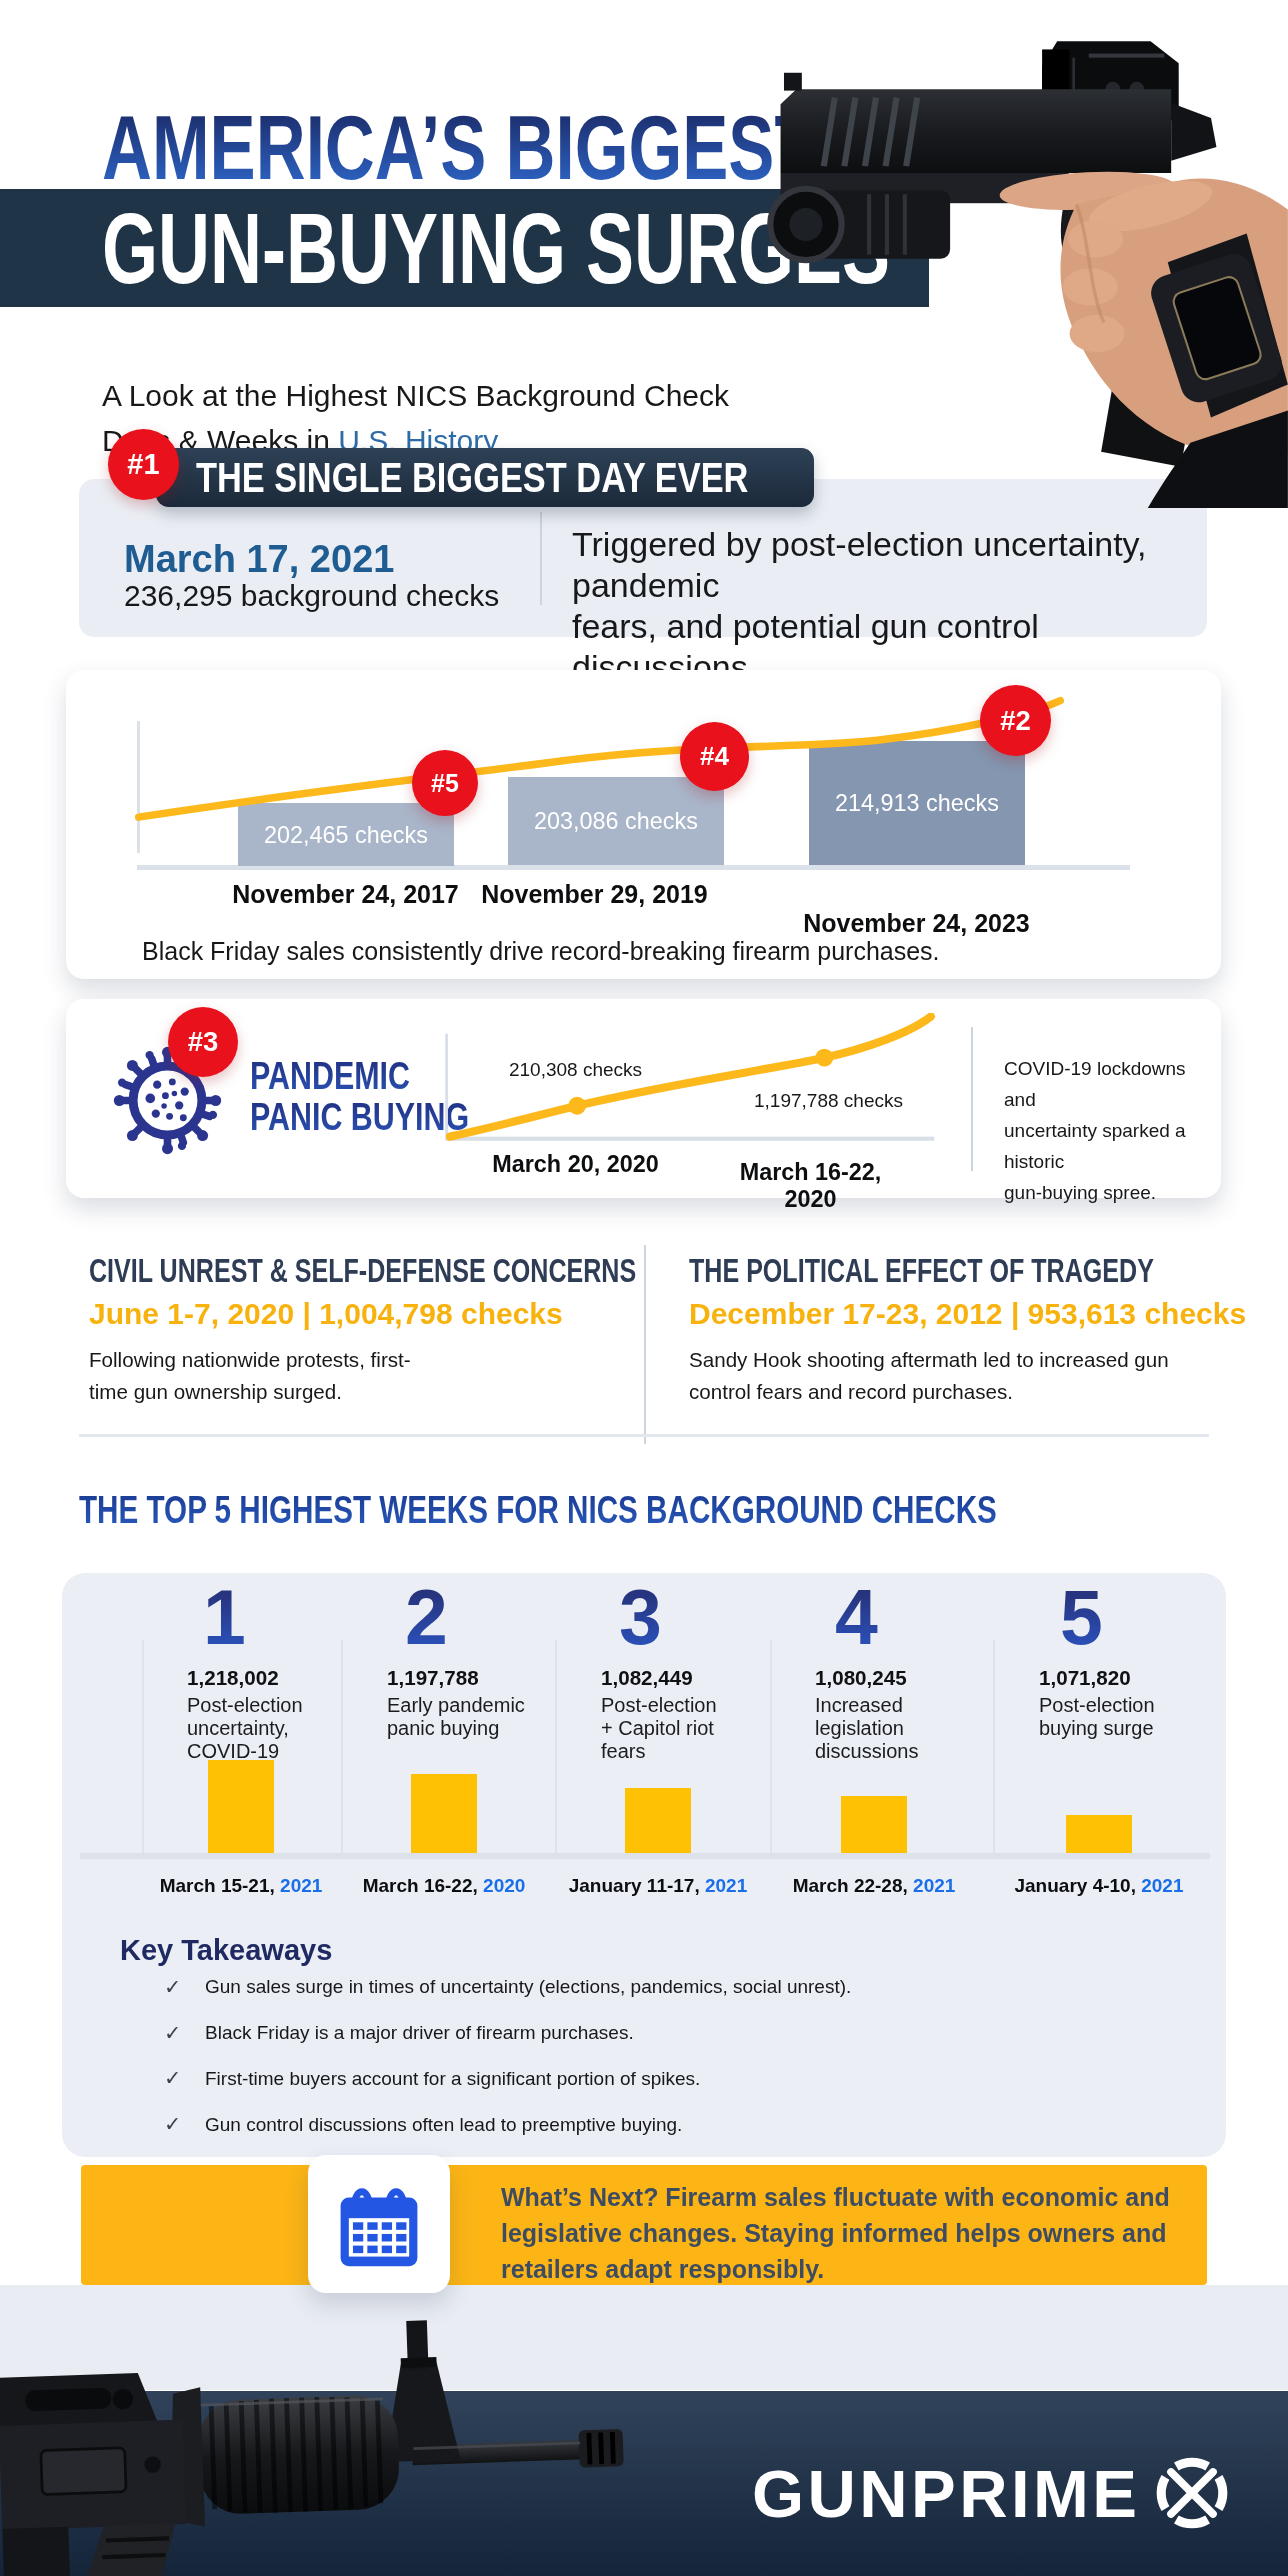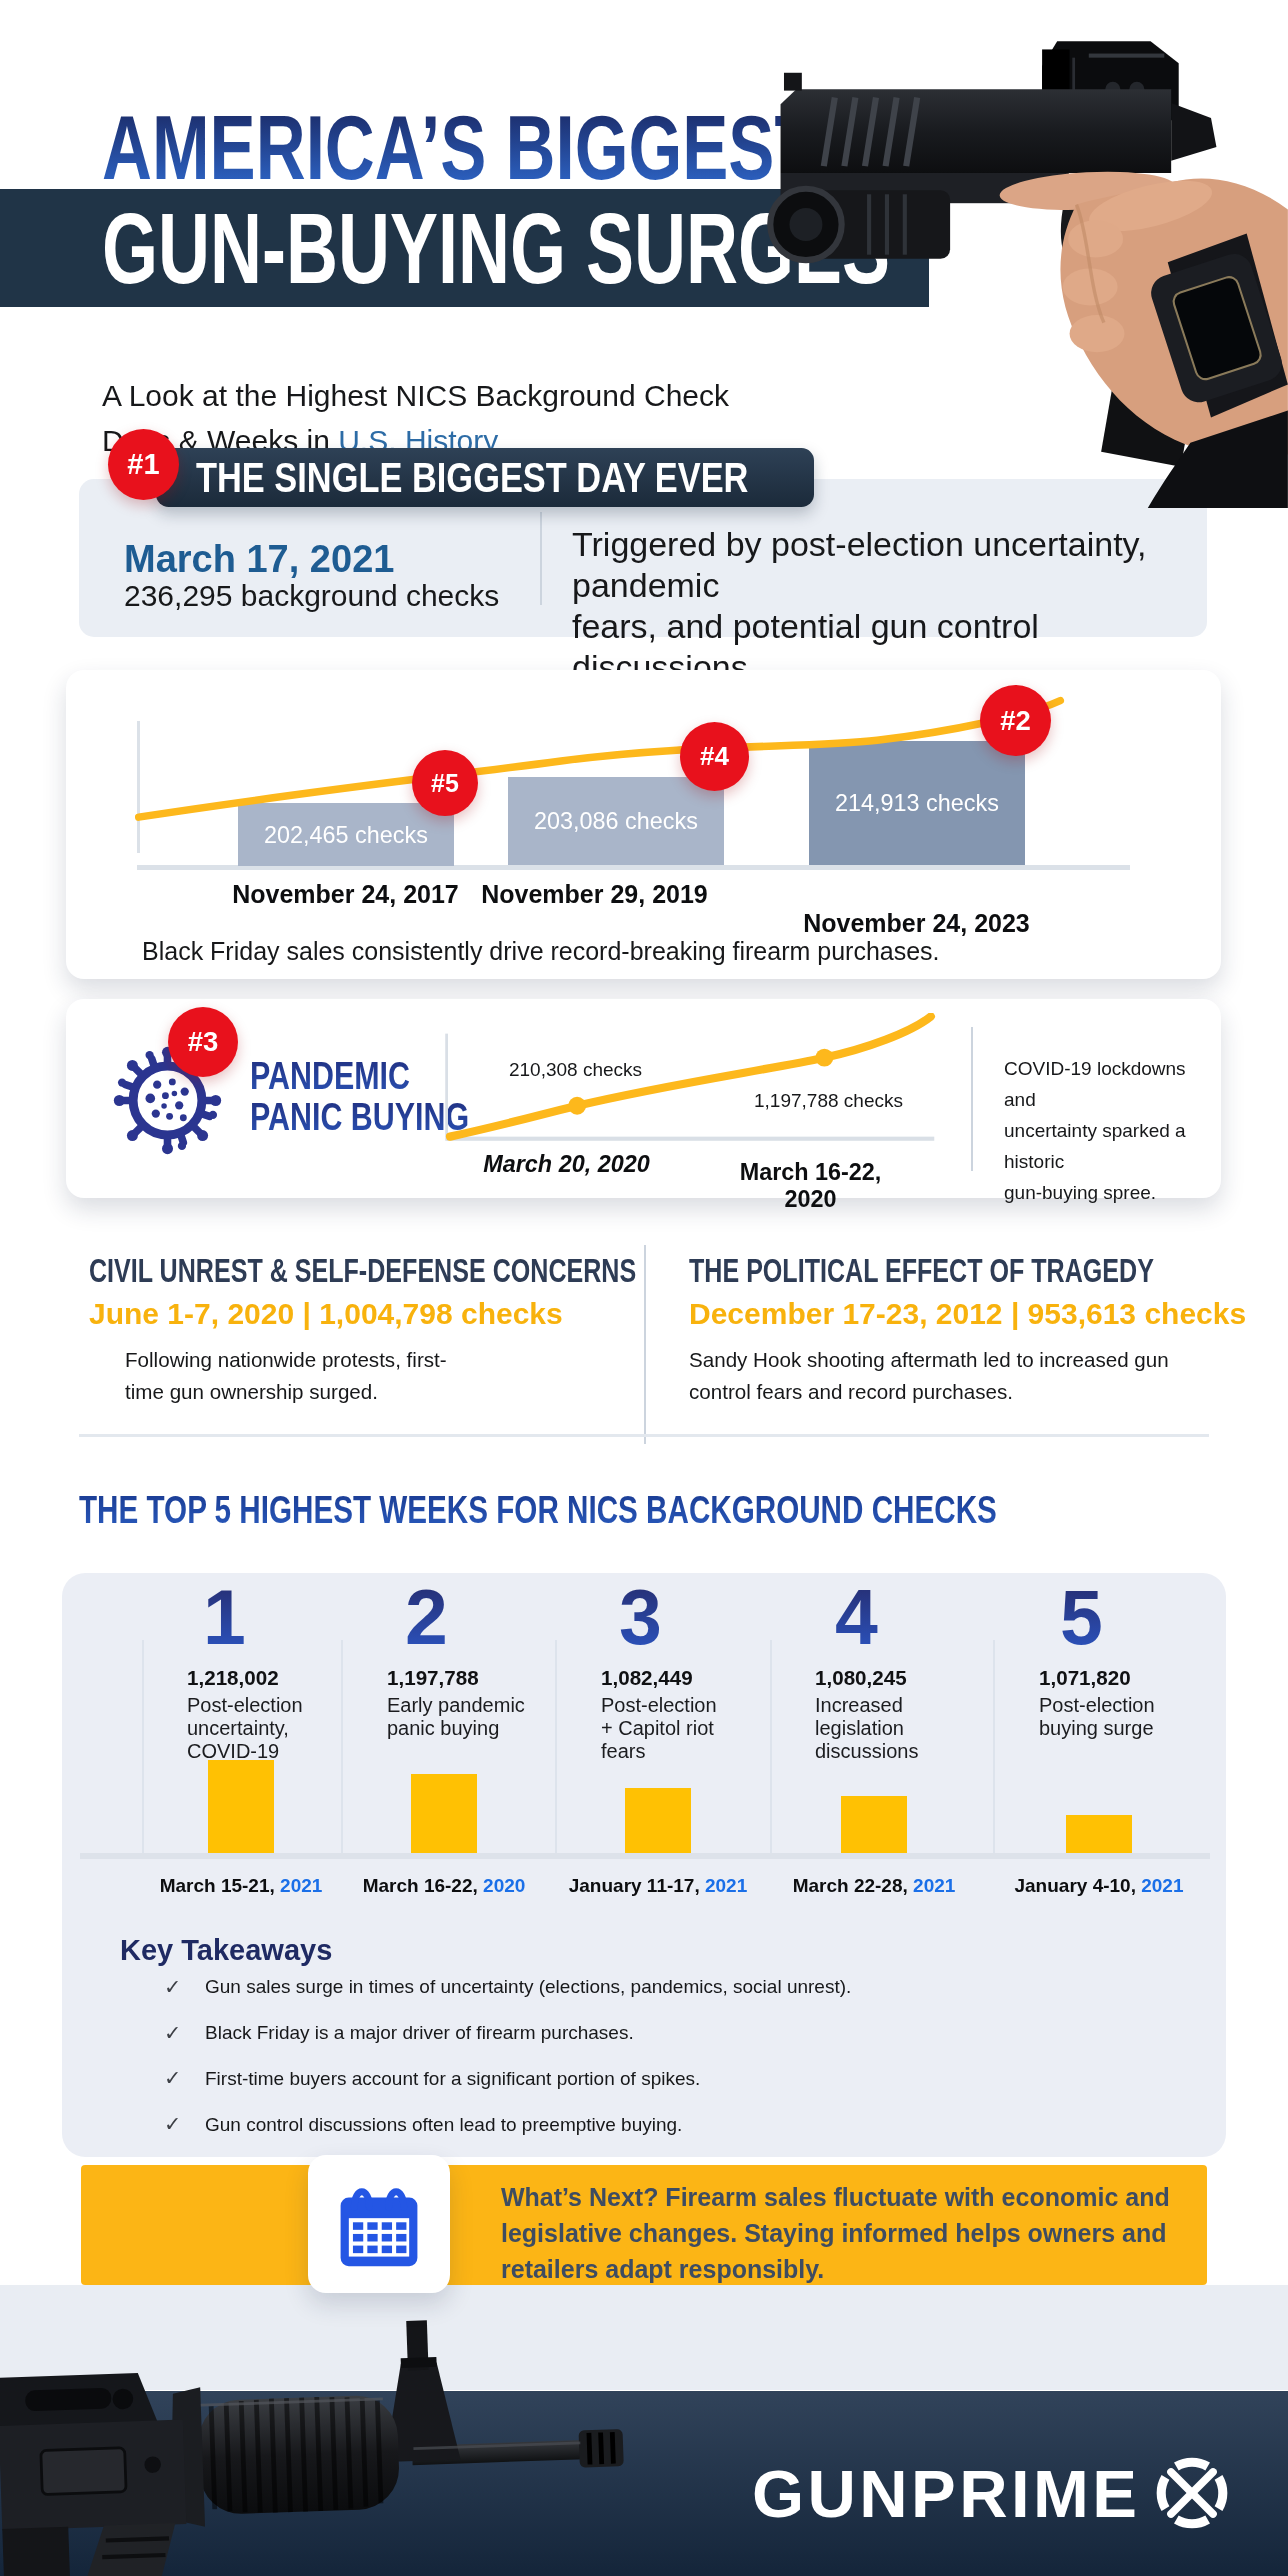--- a/index.html
+++ b/index.html
@@ -221,34 +221,34 @@
 
     <svg class="abs" style="left:371px;top:13.7px;" width="522" height="158" viewBox="0 0 760 230">
       <line x1="14" y1="30" x2="14" y2="186" stroke="#d9dfe6" stroke-width="4"></line>
       <rect x="14" y="180" width="710" height="6" fill="#d9dfe6"></rect>
       <path d="M19,180 C110,160 150,148 204,135 C340,103 480,83 564,65 C625,52 690,28 719,5" fill="none" stroke="#fdb81c" stroke-width="12" stroke-linecap="round"></path>
       <circle cx="204" cy="135" r="13" fill="#fdb81c"></circle>
       <circle cx="564" cy="65" r="13" fill="#fdb81c"></circle>
     </svg>
     <div class="pan-label" style="left:427px;top:60px;">210,308 checks</div>
     <div class="pan-label" style="left:680px;top:91px;">1,197,788 checks</div>
-    <div class="pan-date" style="left:411px;top:152px;font-style:italic;">March 20, 2020</div>
+    <div class="pan-date" style="left:420px;top:152px;">March 20, 2020</div>
     <div class="pan-date" style="left:655px;top:160px;">March 16-22, 2020</div>
 
     <div class="vline" style="left:905px;top:27.5px;height:144px;"></div>
     <div class="abs pre" style="left:938px;top:54px;width:206px;font-size:19px;line-height:31px;color:#17181a;">COVID-19 lockdowns and
 uncertainty sparked a historic
 gun-buying spree.</div>
   </div>
 
   <div class="abs" style="left:89px;top:1252px;font-size:33px;">
     <span class="cond" style="color:#2e3c55;">CIVIL UNREST &amp; SELF-DEFENSE CONCERNS</span>
   </div>
   <div class="abs" style="left:89px;top:1297px;font-size:30px;font-weight:bold;color:#f8b20d;">June 1-7, 2020 | 1,004,798 checks</div>
-  <div class="abs pre" style="left:89px;top:1344px;width:385px;font-size:20.6px;line-height:32px;color:#17181a;margin-left:36px;">Following nationwide protests, first-
+  <div class="abs pre" style="left:89px;top:1344px;width:385px;font-size:20.6px;line-height:32px;color:#17181a;">Following nationwide protests, first-
 time gun ownership surged.</div>
 
   <div class="vline" style="left:644px;top:1245px;height:199px;"></div>
 
   <div class="abs" style="left:689px;top:1252px;font-size:33px;">
     <span class="cond" style="color:#2e3c55;">THE POLITICAL EFFECT OF TRAGEDY</span>
   </div>
   <div class="abs" style="left:689px;top:1297px;font-size:30px;font-weight:bold;color:#f8b20d;">December 17-23, 2012 | 953,613 checks</div>
   <div class="abs pre" style="left:689px;top:1344px;width:522px;font-size:20.6px;line-height:32px;color:#17181a;">Sandy Hook shooting aftermath led to increased gun
 control fears and record purchases.</div>

